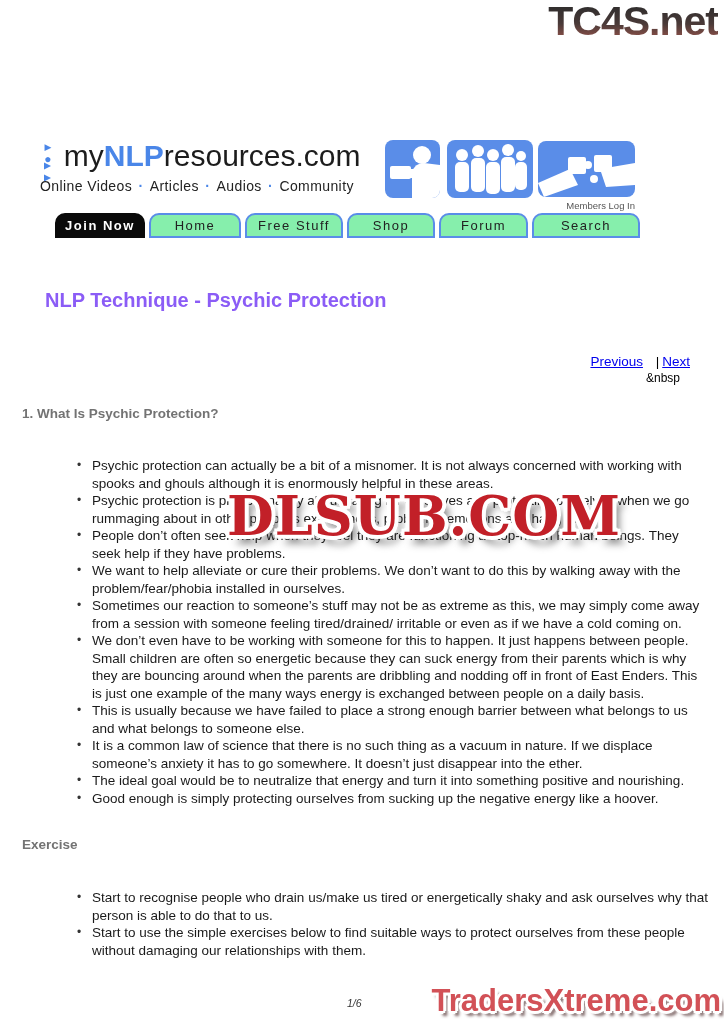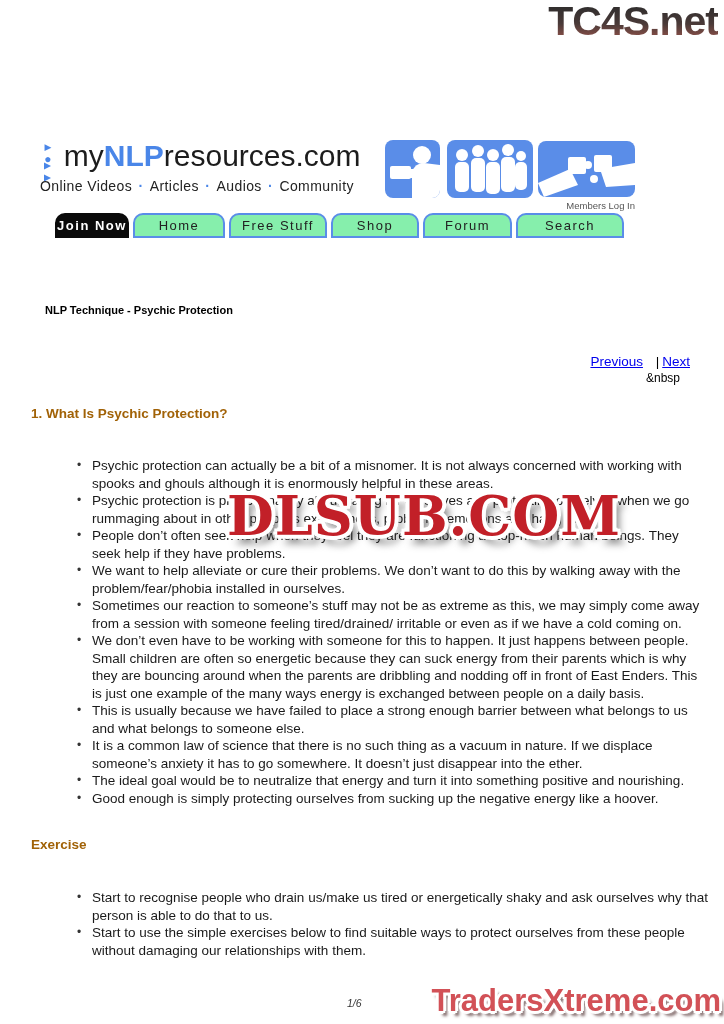--- a/index.html
+++ b/index.html
@@ -30,26 +30,26 @@
   .members{position:absolute;top:200px;left:455px;width:180px;text-align:right;font-size:9.5px;color:#555;}
   
   .tabs{position:absolute;left:55px;top:213px;display:flex;gap:4px;}
   .tab{
     box-sizing:border-box;height:25px;background:#86efac;border:2px solid #5a8de8;
     border-radius:10px 10px 0 0;display:flex;align-items:center;justify-content:center;
     font-size:13px;letter-spacing:1.5px;color:#222;cursor:pointer;
   }
   .tab-dark{background:#0a0a0a;color:#fff;border:2px solid #0a0a0a;font-weight:bold;}
   
-  .doc-title{position:absolute;left:45px;top:304px;font-size:11px;font-weight:bold;color:#000000;}
+  .doc-title{position:absolute;left:45px;top:289px;font-size:20px;font-weight:bold;color:#8b5cf6;}
   .pager{position:absolute;top:354px;right:34px;font-size:13.5px;color:#000;}
   .pager a{color:#0000ee;text-decoration:underline;cursor:pointer;}
   .pager .sep{padding:0 3px;}
   .nbsp-text{position:absolute;top:371px;right:44px;font-size:12px;color:#000;}
-  .sec-heading{position:absolute;left:31px;font-size:13.5px;font-weight:bold;color:#a16207;}
+  .sec-heading{position:absolute;left:22px;font-size:13.5px;font-weight:bold;color:#737373;}
   .h-sec1{top:406px;}
   .h-sec2{top:837px;}
   ul.bullets{
     position:absolute;left:58px;margin:17px;padding:0;list-style:none;
     width:634px;font-size:13.5px;line-height:17.5px;color:#1a1a1a;
   }
   .list-1{top:440px;}
   .list-2{top:872px;}
   ul.bullets li{position:relative;padding-left:17px;}
   ul.bullets li::before{content:"\2022";position:absolute;left:2px;top:0;font-size:12px;color:#333;}
@@ -123,21 +123,21 @@
       <rect x="30" y="16" width="18" height="17" rx="2"></rect>
       <circle cx="50" cy="24" r="4"></circle>
       <rect x="56" y="14" width="18" height="17" rx="2"></rect>
       <circle cx="56" cy="38" r="4"></circle>
     </g>
   </svg>
 </div>
 <div class="members">Members Log In</div>
 
 <div class="tabs">
-  <div class="tab tab-dark" style="width:74px">Join Now</div>
+  <div class="tab tab-dark" style="width:90px">Join Now</div>
   <div class="tab" style="width:92px">Home</div>
   <div class="tab" style="width:98px">Free Stuff</div>
   <div class="tab" style="width:88px">Shop</div>
   <div class="tab" style="width:89px">Forum</div>
   <div class="tab" style="width:108px">Search</div>
 </div>
 
 <div class="doc-title">NLP Technique - Psychic Protection</div>
 
 <div class="pager">

